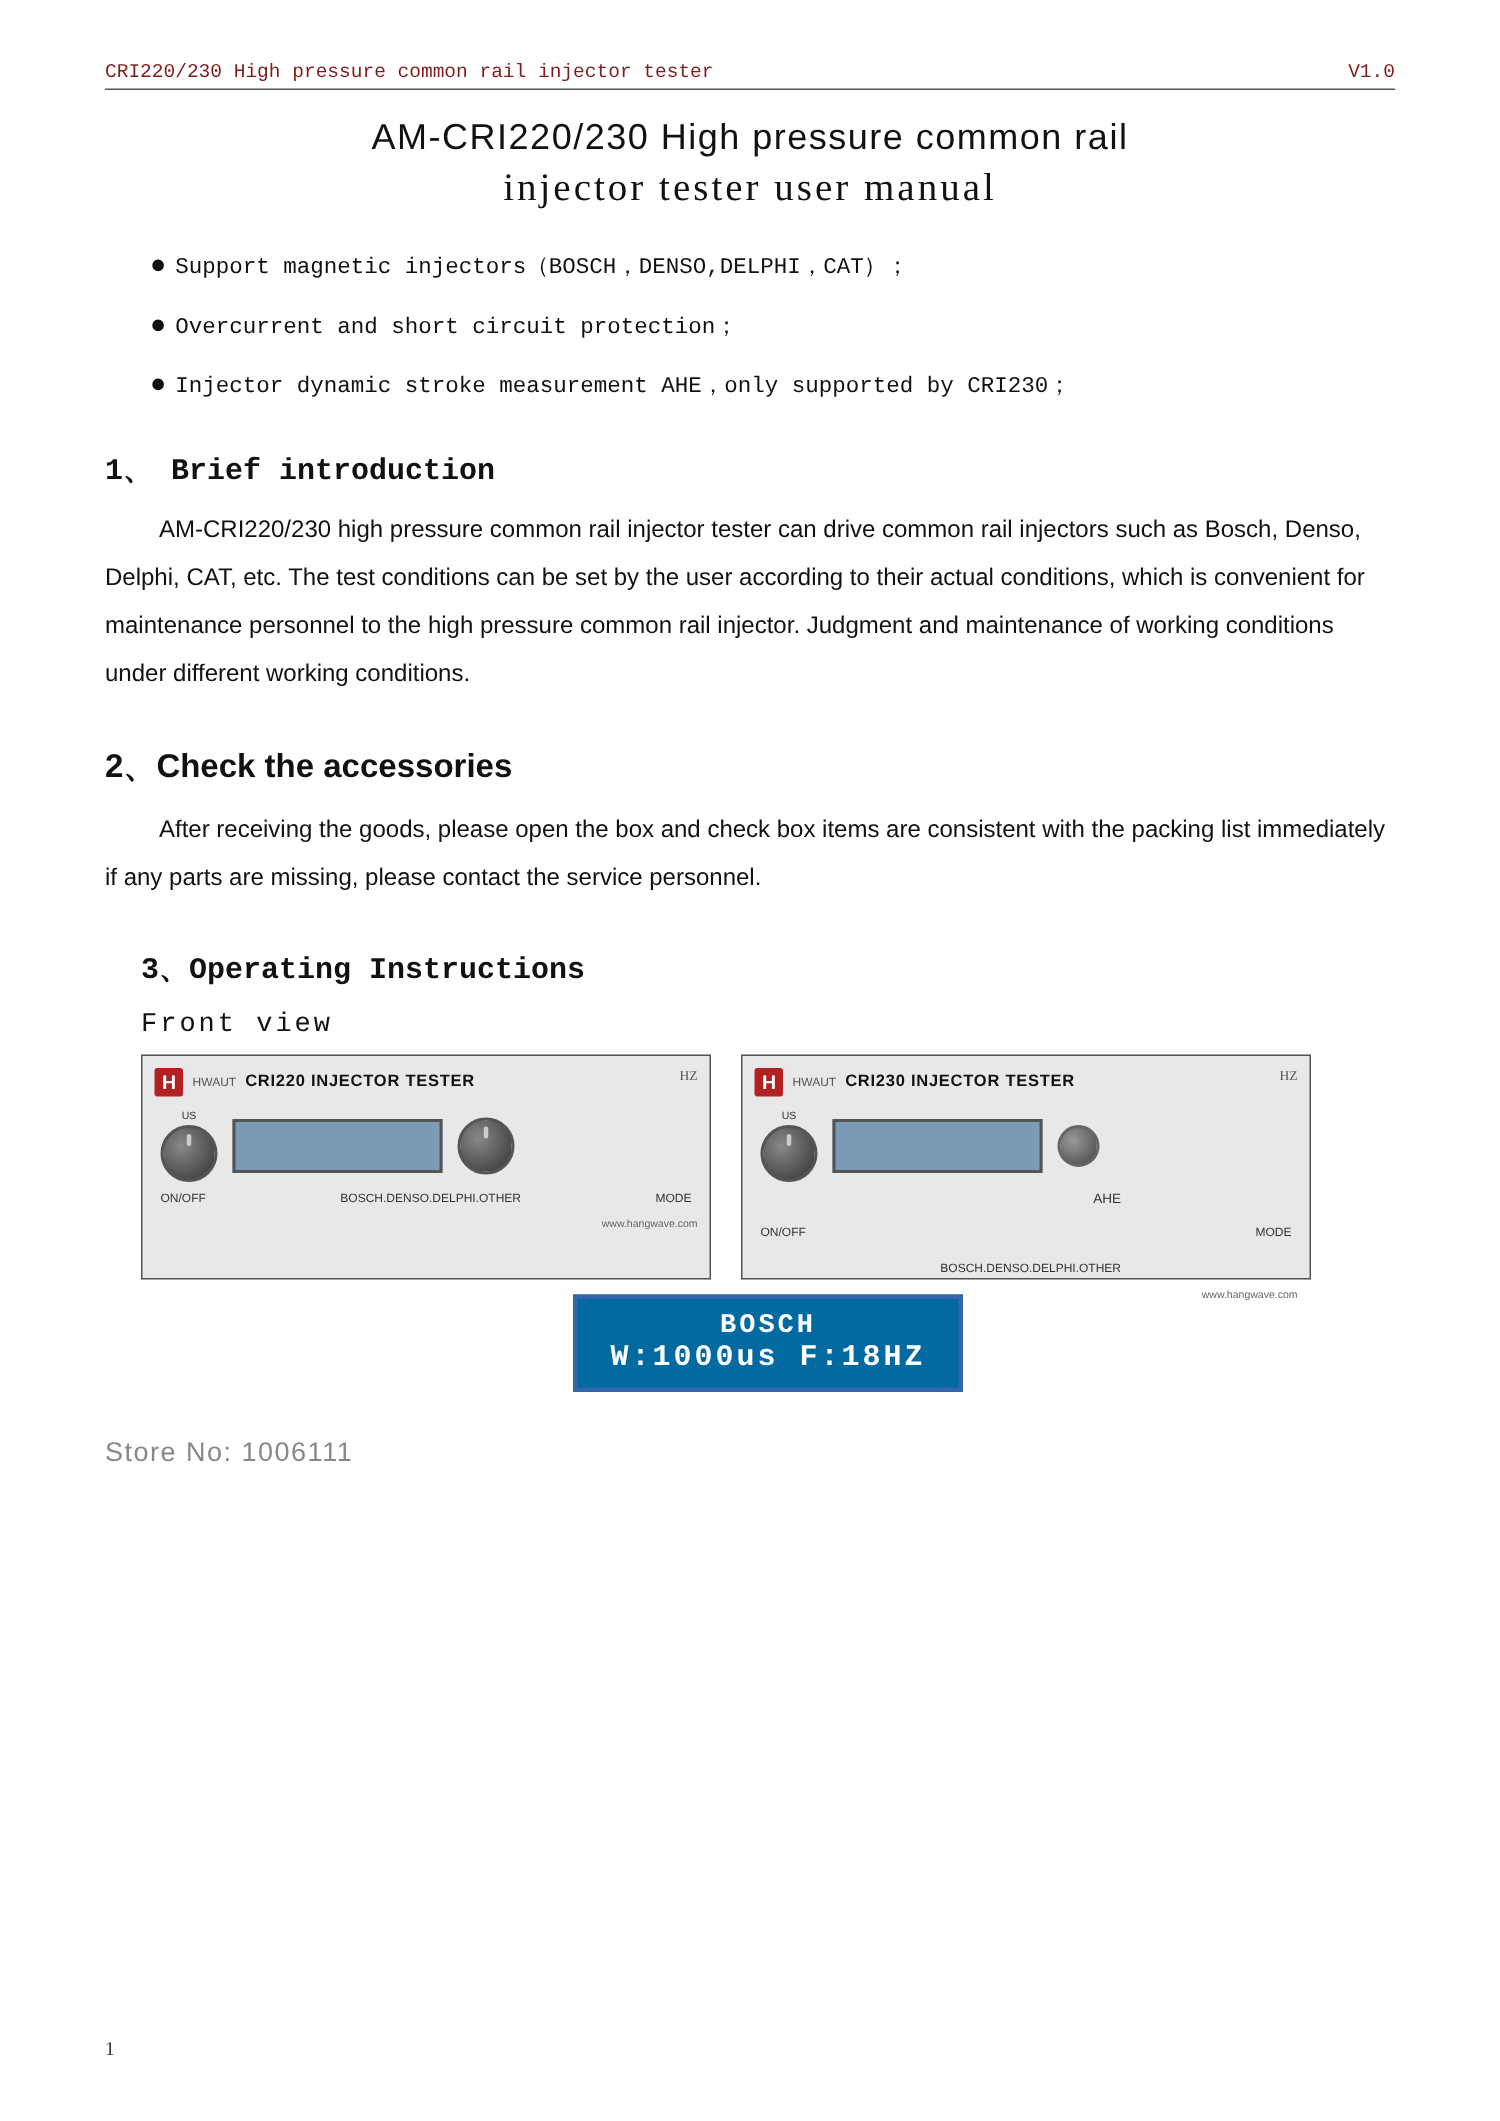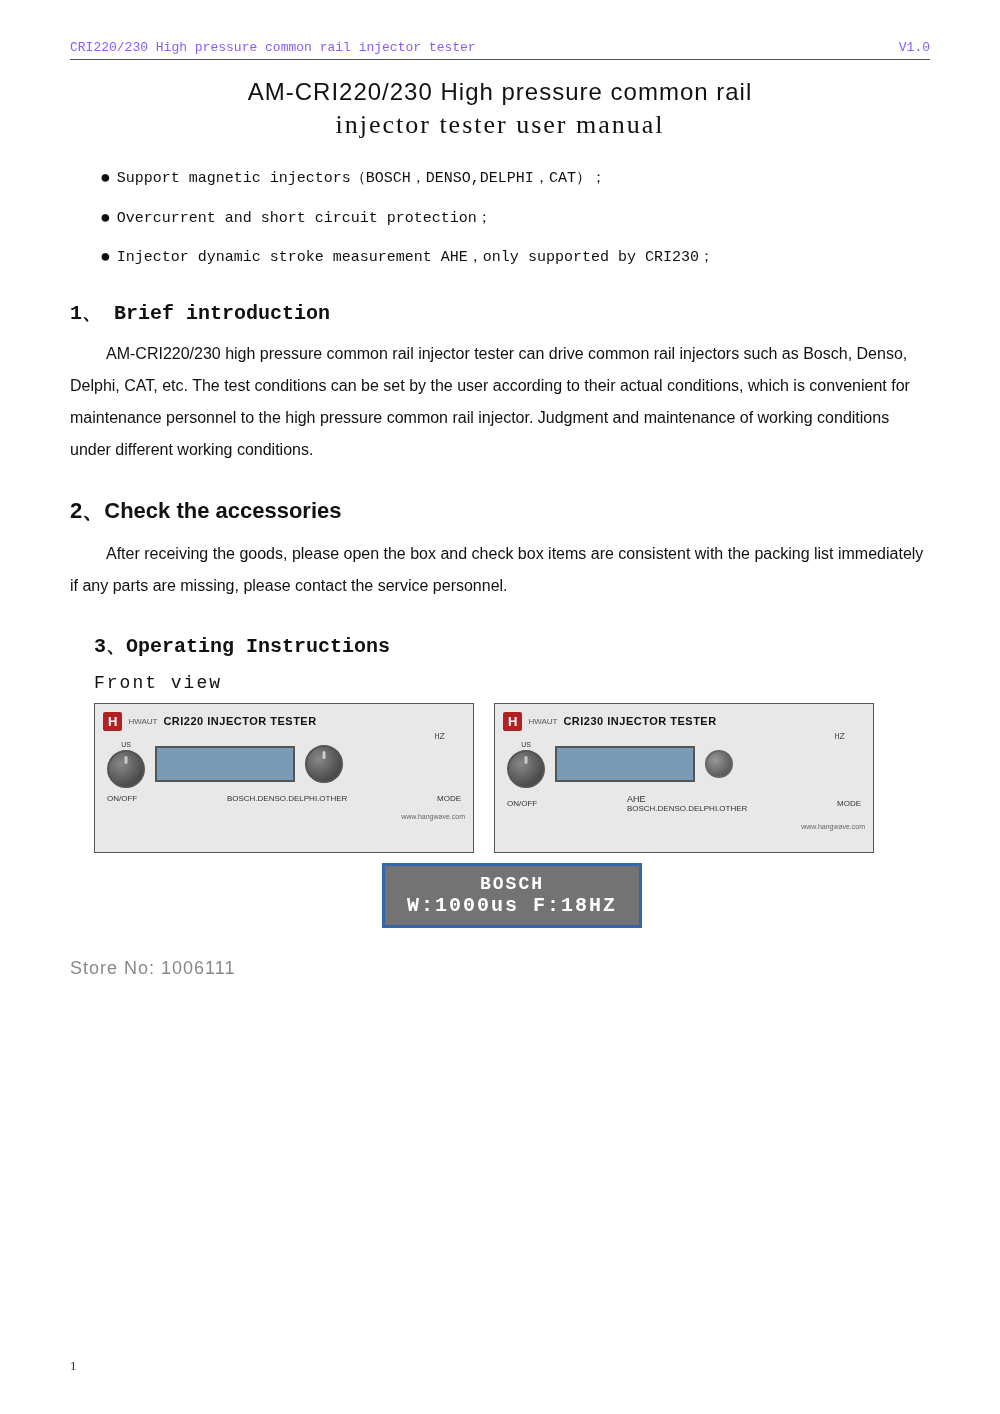--- a/index.html
+++ b/index.html
@@ -19,21 +19,21 @@
     }
     .header-line {
       display: flex;
       justify-content: space-between;
       align-items: center;
       border-bottom: 1px solid #555;
       padding-bottom: 4px;
       margin-bottom: 18px;
       font-family: 'Courier New', Courier, monospace;
       font-size: 13px;
-      color: #8b5cf6;
+      color: #7f1d1d;
       gap: 42px;
     }
     .title-block {
       text-align: center;
       margin-bottom: 28px;
     }
     .title-main {
       font-size: 24px;
       font-weight: normal;
       font-family: Arial, sans-serif;
@@ -126,25 +126,24 @@
     .device-title-text {
       font-family: Arial, sans-serif;
       font-size: 11px;
       font-weight: bold;
       letter-spacing: 0.5px;
       color: #111;
     }
     .device-hz-label {
       position: absolute;
       top: 8px;
-      right: 28px;
+      right: 8px;
       font-size: 9px;
-      font-family: Liberation Mono, monospace;
+      font-family: Liberation Serif, serif;
       color: #555;
-      margin-top: 20px;
     }
     .device-controls {
       display: flex;
       align-items: center;
       gap: 10px;
       margin-top: 10px;
       padding: 0 4px;
     }
     .knob {
       width: 38px;
@@ -209,21 +208,21 @@
       font-family: Arial, sans-serif;
       color: #666;
     }
     .ahe-label {
       font-size: 9px;
       font-family: Arial, sans-serif;
       color: #333;
       text-align: center;
     }
     .lcd-display-big {
-      background: #737373;
+      background: #0369a1;
       border: 3px solid #3366aa;
       width: 260px;
       height: 65px;
       margin: 0 auto;
       display: flex;
       flex-direction: column;
       align-items: center;
       justify-content: center;
       margin-top: 8px;
     }
@@ -353,21 +352,21 @@
         <div class="device-controls">
           <div style="display:flex;flex-direction:column;align-items:center;gap:2px;">
             <span class="us-label">US</span>
             <div class="knob"></div>
           </div>
           <div class="lcd-screen"></div>
           <div class="knob-small"></div>
         </div>
         <div class="device-bottom-labels">
           <span class="on-off-label">ON/OFF</span>
-          <div style="display:flex;flex-direction:column;align-items:flex-start;">
+          <div style="display:flex;flex-direction:column;align-items:flex-end;gap:37px;">
             <span class="ahe-label">AHE</span>
             <span class="brand-label">BOSCH.DENSO.DELPHI.OTHER</span>
           </div>
           <span class="mode-label">MODE</span>
         </div>
         <div style="text-align:right; margin-top:2px;">
           <span class="website-label">www.hangwave.com</span>
         </div>
       </div>
 

